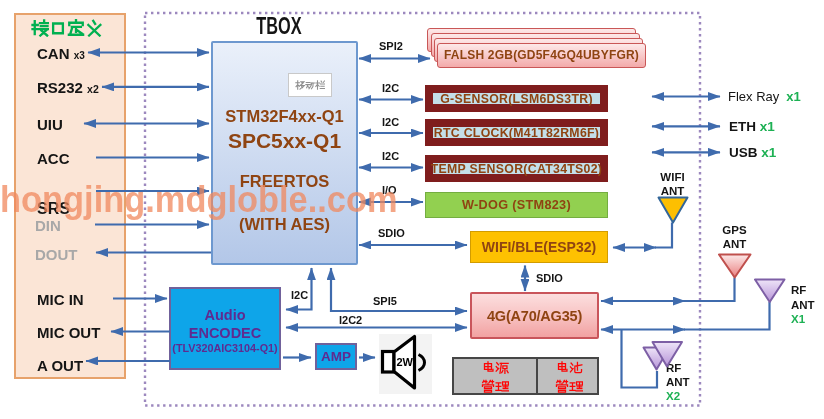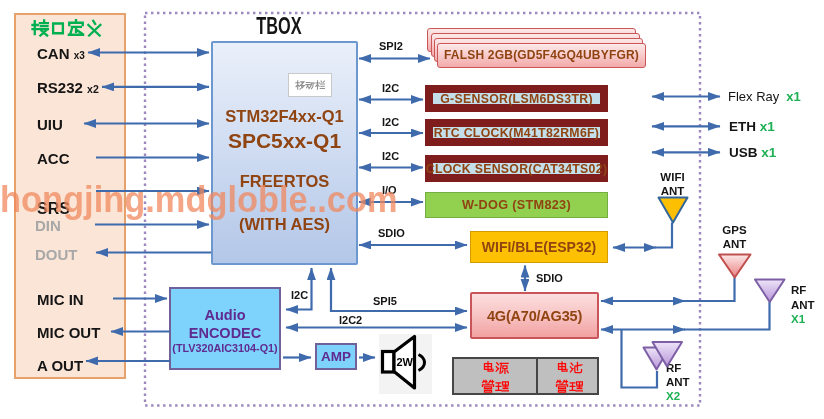--- a/index.html
+++ b/index.html
@@ -7,21 +7,21 @@
 .ab{position:absolute}
 .t{position:absolute;font-family:"Liberation Sans",sans-serif;font-weight:bold;color:#151515;white-space:nowrap}
 .brown{color:#8f4412}
 .ctr{text-align:center}
 .grn{color:#1db154}
 .gray{color:#a8a8a8}
 .sm{font-size:11px}
 .hz{display:inline-block;vertical-align:top}
 .sens{position:absolute;left:425px;width:183px;height:27px;background:#c4dfe9;border:8px solid #7f1d1d;display:flex;align-items:center;justify-content:center;font-weight:bold;color:#8f4412;font-size:12.3px;letter-spacing:.3px;white-space:nowrap;font-family:"Liberation Sans",sans-serif}
 .stk{position:absolute;width:209px;height:24px;background:linear-gradient(180deg,#fde9e9,#f3aaaa);border:1.5px solid #c95757;border-radius:3px}
-.purp{background:#7dd3fc;border:2px solid #70619b;position:absolute}
+.purp{background:#0ea5e9;border:2px solid #70619b;position:absolute}
 </style></head>
 <body>
 <div id="c">
 
 <div class="ab" style="left:14px;top:13px;width:112px;height:366px;background:#fbe5d6;border:2px solid #e7a26b"></div>
 <div class="t" style="left:31px;top:19px;color:#00b050;--sw:3.1"><svg class="hz" width="18" height="18" viewBox="0 0 24 24">
         <use href="#jie"></use>
       </svg><svg class="hz" width="18" height="18" viewBox="0 0 24 24">
         <use href="#kou"></use>
       </svg><svg class="hz" width="18" height="18" viewBox="0 0 24 24">
@@ -59,21 +59,21 @@
       </svg>
     </div>
 
 <div class="stk" style="left:427px;top:28px"></div>
 <div class="stk" style="left:430.5px;top:33px"></div>
 <div class="stk" style="left:433.5px;top:38px"></div>
 <div class="stk" style="left:437px;top:43px;height:24.5px;display:flex;align-items:center;justify-content:center;font-weight:bold;color:#8f4412;font-size:12px;letter-spacing:.2px;white-space:nowrap;font-family:'Liberation Sans',sans-serif">FALSH 2GB(GD5F4GQ4UBYFGR)</div>
 
 <div class="sens" style="top:85px">G-SENSOR(LSM6DS3TR)</div>
 <div class="sens" style="top:119px">RTC CLOCK(M41T82RM6F)</div>
-<div class="sens" style="top:155px">CLOCK SENSOR(CAT34TS02)</div>
+<div class="sens" style="top:155px">TEMP SENSOR(CAT34TS02)</div>
 
 <div class="ab" style="left:425px;top:192px;width:183px;height:26px;background:#92d050;border:1px solid #74ad41;display:flex;align-items:center;justify-content:center;font-weight:bold;color:#8f4412;font-size:12.7px;letter-spacing:.3px;white-space:nowrap">W-DOG (STM823)</div>
 
 <div class="ab" style="left:470px;top:231px;width:138px;height:32px;background:#fec101;border:1px solid #d29c00;display:flex;align-items:center;justify-content:center;font-weight:bold;color:#8f4412;font-size:14px;white-space:nowrap">WIFI/BLE(ESP32)</div>
 
 <div class="ab" style="left:470px;top:292px;width:129px;height:47px;background:linear-gradient(180deg,#fcdede 0%,#f8c6c6 45%,#f2a2a2 100%);border:2px solid #c9555b;border-radius:2px;display:flex;align-items:center;justify-content:center;font-weight:bold;color:#8f4412;font-size:14.5px;letter-spacing:-.2px;white-space:nowrap">4G(A70/AG35)</div>
 
 <div class="ab" style="left:452px;top:357px;width:86px;height:38px;background:#bfbfbf;border:2px solid #464646"></div>
 <div class="ab" style="left:538px;top:357px;width:61px;height:38px;background:#bfbfbf;border:2px solid #464646;border-left:none"></div>
 <div class="ab" style="left:452px;top:361px;width:86px;text-align:center;color:#fe0505;--sw:2.2"><svg class="hz" width="14" height="14" viewBox="0 0 24 24">

